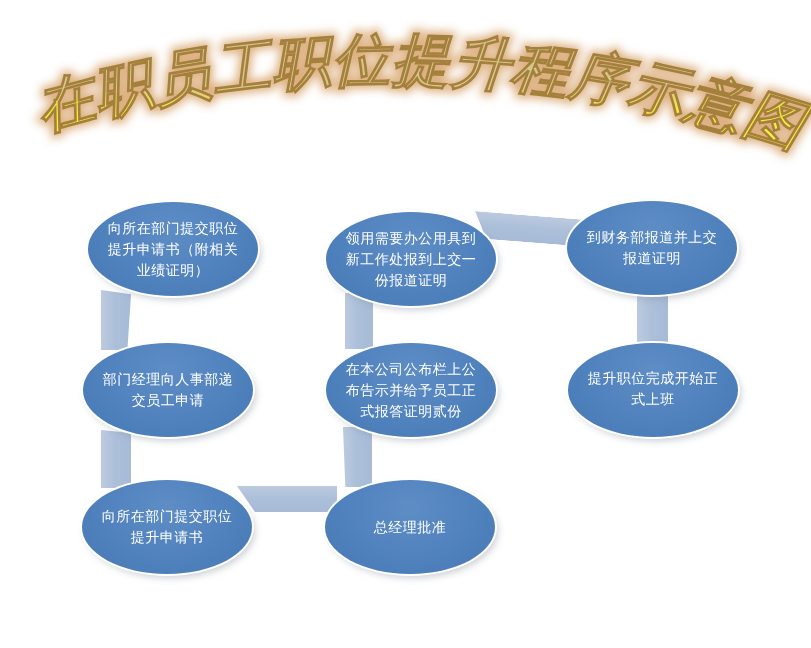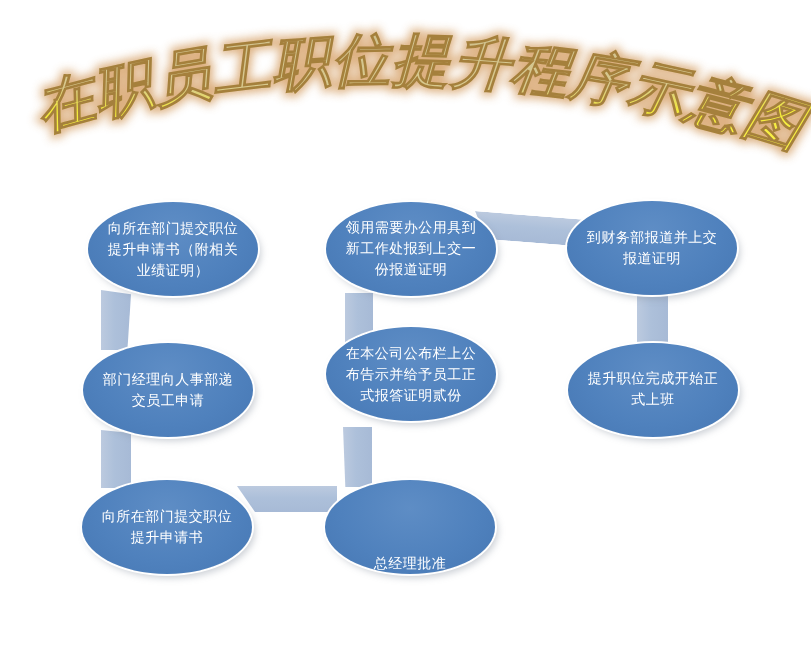--- a/index.html
+++ b/index.html
@@ -51,27 +51,27 @@
     background:radial-gradient(ellipse at 50% 30%, #5e8dc5 0%, #4f81bd 58%, #4677b3 100%);
     box-shadow:0 0 0 2px #ffffff, 3px 4px 7px rgba(125,135,150,0.4);
     display:flex; align-items:center; justify-content:center;
   }
   .node .label {
     width:134px; color:#ffffff;
     font-size:14px; line-height:1.5; letter-spacing:0.5px;
     text-align:center; word-break:break-all;
   }
   .node-1 { left:88px;  top:202px; }
-  .node-2 { left:326px; top:202px;font-family:Liberation Mono, monospace; }
+  .node-2 { left:326px; top:212px; }
   .node-3 { left:567px; top:201px;justify-content:center; }
   .node-4 { left:83px;  top:343px; }
-  .node-5 { left:326px; top:327px; }
+  .node-5 { left:326px; top:343px; }
   .node-6 { left:568px; top:343px;font-family:Liberation Mono, monospace; }
   .node-7 { left:82px;  top:480px; }
-  .node-8 { left:325px; top:480px;align-items:flex-end; }
+  .node-8 { left:325px; top:480px; }
 </style>
 </head>
 <body>
 
 <div class="canvas">
 
   <svg class="title-svg" width="811" height="168" viewBox="0 0 811 168">
     <defs>
       <linearGradient id="goldGrad" x1="0" y1="0" x2="0" y2="1">
         <stop offset="0" stop-color="#cfc08f"></stop>

